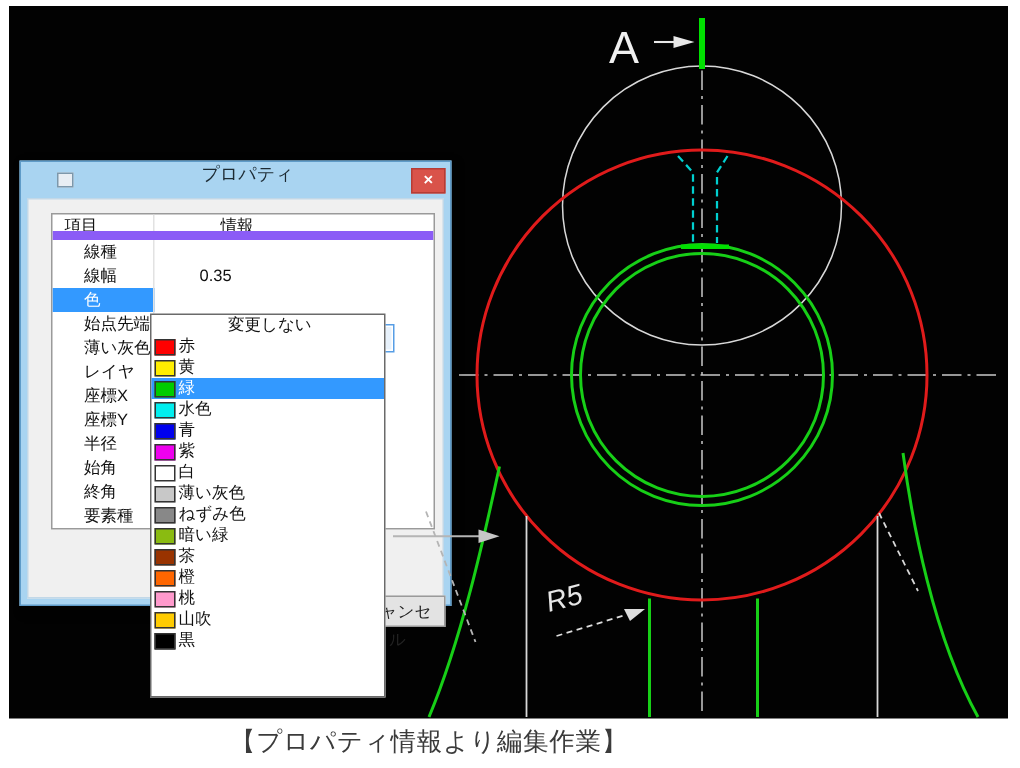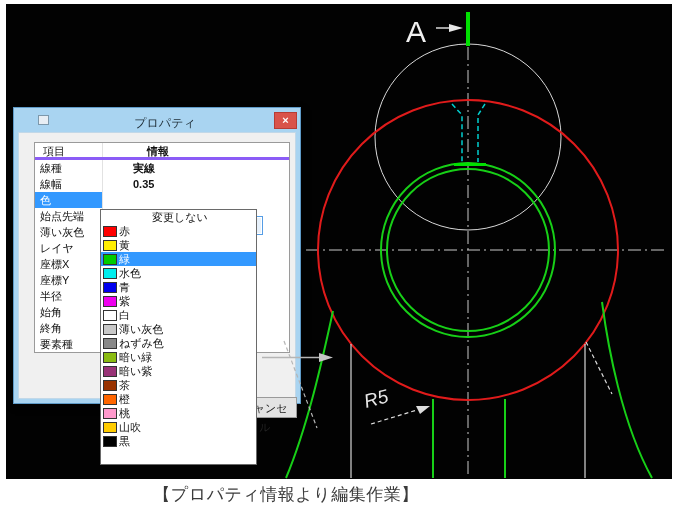--- a/index.html
+++ b/index.html
@@ -9,36 +9,36 @@
 
   
   #cad-canvas{position:absolute;left:6px;top:4px;width:666px;height:475px;background:#020202;z-index:5;}
   #cad-svg{position:absolute;left:0;top:0;z-index:10;pointer-events:none;}
   #anno-svg{position:absolute;left:0;top:0;z-index:40;pointer-events:none;}
 
   
   .dialog{position:absolute;left:13px;top:107px;width:288px;height:297px;
     background:#a9d4f1;border:1px solid #5f9bc8;z-index:20;
     box-shadow:2px 3px 6px rgba(0,0,0,.55);font-size:11px;color:#111;}
-  .titlebar{position:relative;height:24px;display:flex;align-items:flex-end;margin-left:16px;}
+  .titlebar{position:relative;height:24px;display:flex;align-items:flex-start;margin-left:16px;}
   .dlg-icon{position:absolute;left:8px;top:7px;width:11px;height:10px;
     background:#e8eef4;border:1px solid #7d98ab;}
   .dlg-title{flex:1;text-align:center;font-size:12px;color:#1c2a33;}
   .close-btn{position:absolute;right:3px;top:4px;width:23px;height:17px;
     background:#d9534a;color:#ffffff;border:1px solid #b63c35;
     font-size:11px;font-weight:bold;text-align:center;line-height:15px;cursor:pointer;}
   .dlg-body{position:absolute;left:4px;right:4px;top:24px;bottom:4px;background:#f0f0f0;border:1px solid #c2d8e8;}
 
   .prop-table{position:absolute;left:15px;top:9px;width:256px;height:211px;
     background:#ffffff;border:1px solid #9a9a9a;overflow:hidden;}
   .prow{display:flex;height:16px;line-height:16px;}
-  .prow.header{height:17px;line-height:17px;border-bottom:3px solid #8b5cf6;}
-  .pcell-l{width:68px;padding-left:5px;border-right:1px solid #e2e2e2;overflow:hidden;white-space:nowrap;}
+  .prow.header{height:17px;line-height:17px;border-bottom:6px solid #8b5cf6;}
+  .pcell-l{width:68px;padding-left:21px;border-right:1px solid #e2e2e2;overflow:hidden;white-space:nowrap;}
   .prow.header .pcell-l{padding-left:8px;}
-  .pcell-r{flex:1;padding-left:30px;overflow:hidden;white-space:nowrap;font-weight:bold;}
+  .pcell-r{flex:1;padding-left:30px;overflow:hidden;white-space:nowrap;}
   .prow.header .pcell-r{padding-left:44px;}
   .prow.selected .pcell-l{background:#3399ff;color:#ffffff;}
 
   
   .combo{position:absolute;left:87px;top:83px;width:157px;height:19px;
     background:#ffffff;border:1px solid #569de5;display:flex;align-items:center;z-index:22;}
   .combo .swatch{width:15px;height:12px;margin-left:3px;border:1px solid #444;}
   .combo .combo-label{margin-left:2px;font-size:11px;}
   .combo .combo-arrow{position:absolute;right:1px;top:1px;bottom:1px;width:17px;
     background:#e7f1fb;border-left:1px solid #9fc5e8;color:#355a7d;
@@ -122,21 +122,20 @@
       <span class="close-btn">×</span>
     </div>
     <div class="dlg-body">
       <div class="prop-table">
         <div class="prow header">
           <span class="pcell-l">項目</span>
           <span class="pcell-r">情報</span>
         </div>
         <div class="prow">
           <span class="pcell-l">線種</span>
-          <span class="pcell-r">実線</span>
         </div>
         <div class="prow">
           <span class="pcell-l">線幅</span>
           <span class="pcell-r">0.35</span>
         </div>
         <div class="prow selected">
           <span class="pcell-l">色</span>
           <span class="pcell-r"></span>
         </div>
         <div class="prow">
@@ -225,24 +224,20 @@
     </div>
     <div class="dd-item">
       <span class="sw" style="background: rgb(136, 136, 136);"></span>
       <span class="dd-label">ねずみ色</span>
     </div>
     <div class="dd-item">
       <span class="sw" style="background: rgb(138, 187, 17);"></span>
       <span class="dd-label">暗い緑</span>
     </div>
     <div class="dd-item">
-      <span class="sw" style="background: rgb(153, 51, 119);"></span>
-      <span class="dd-label">暗い紫</span>
-    </div>
-    <div class="dd-item">
       <span class="sw" style="background: rgb(153, 51, 0);"></span>
       <span class="dd-label">茶</span>
     </div>
     <div class="dd-item">
       <span class="sw" style="background: rgb(255, 102, 0);"></span>
       <span class="dd-label">橙</span>
     </div>
     <div class="dd-item">
       <span class="sw" style="background: rgb(255, 153, 204);"></span>
       <span class="dd-label">桃</span>

